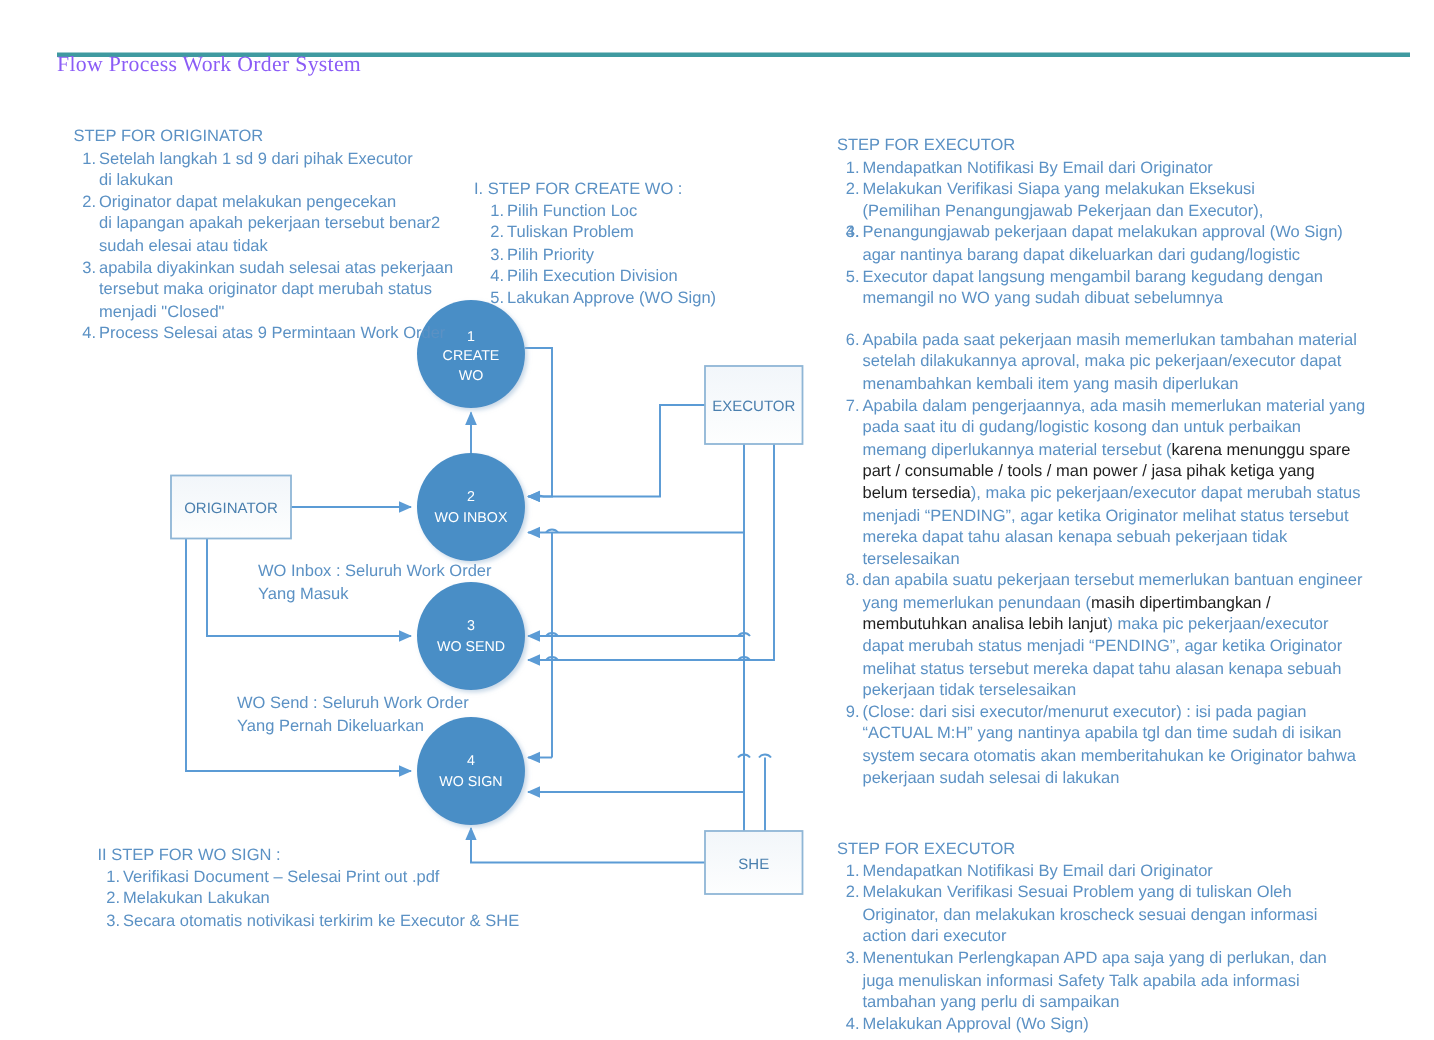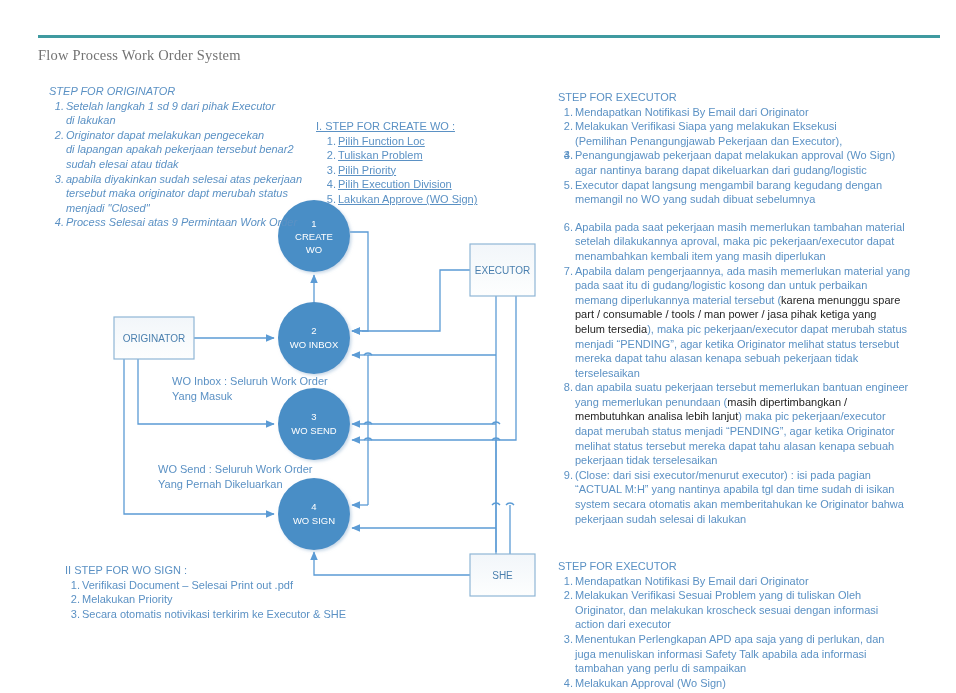--- a/index.html
+++ b/index.html
@@ -13,42 +13,42 @@
     overflow:hidden;
   }
   .page{position:absolute;left:0;top:0;width:956px;height:693px;}
 
   
   #top-rule{
     position:absolute;left:38px;top:35px;width:902px;height:3px;
     background:#3f9aa0;
   }
   #page-title{
-    position:absolute;left:38px;top:47px;
+    position:absolute;left:38px;top:35px;
     font-family:"Liberation Serif", serif;
-    font-size:14.5px;color:#737373;letter-spacing:.2px;
+    font-size:14.5px;color:#8b5cf6;letter-spacing:.2px;
     white-space:nowrap;
   }
 
   
   .txtblock{position:absolute;font-size:11px;line-height:14.6px;color:#5b91c4;}
   .txtblock .hd{color:#5b91c4;}
   .txtblock ol{margin:0;padding:0;list-style:none;}
   .txtblock li{
     display:block;position:relative;padding-left:17px;margin:0;
   }
   .txtblock li .num{
     position:absolute;left:0;top:0;width:15px;text-align:right;
   }
   .txtblock li.gap{margin-top:13px;}
   b.dk{color:#1f1f1f;font-weight:normal;}
 
   
-  #block-originator{left:49px;top:84px;width:275px;font-style:italic;}
-  #block-createwo{left:316px;top:119px;width:215px;text-decoration:underline;}
+  #block-originator{left:49px;top:84px;width:275px;}
+  #block-createwo{left:316px;top:119px;width:215px;}
   #block-executor-top{left:558px;top:90px;width:392px;}
   #block-wosign{left:65px;top:563px;width:300px;}
   #block-executor-bottom{left:558px;top:559px;width:392px;}
 
   
   #block-createwo li{padding-left:22px;}
   #block-createwo li .num{width:20px;}
 
   
   #flow-svg{position:absolute;left:0;top:0;width:956px;height:693px;}
@@ -213,21 +213,21 @@
         <li><span class="num">7.</span><span>Apabila dalam pengerjaannya, ada masih memerlukan material yang<br>pada saat itu di gudang/logistic kosong dan untuk perbaikan<br>memang diperlukannya material tersebut (<b class="dk">karena menunggu spare</b><br><b class="dk">part / consumable / tools / man power / jasa pihak ketiga yang</b><br><b class="dk">belum tersedia</b>), maka pic pekerjaan/executor dapat merubah status<br>menjadi “PENDING”, agar ketika Originator melihat status tersebut<br>mereka dapat tahu alasan kenapa sebuah pekerjaan tidak<br>terselesaikan</span></li>
         <li><span class="num">8.</span><span>dan apabila suatu pekerjaan tersebut memerlukan bantuan engineer<br>yang memerlukan penundaan (<b class="dk">masih dipertimbangkan /</b><br><b class="dk">membutuhkan analisa lebih lanjut</b>) maka pic pekerjaan/executor<br>dapat merubah status menjadi “PENDING”, agar ketika Originator<br>melihat status tersebut mereka dapat tahu alasan kenapa sebuah<br>pekerjaan tidak terselesaikan</span></li>
         <li><span class="num">9.</span><span>(Close: dari sisi executor/menurut executor) : isi pada pagian<br>“ACTUAL M:H” yang nantinya apabila tgl dan time sudah di isikan<br>system secara otomatis akan memberitahukan ke Originator bahwa<br>pekerjaan sudah selesai di lakukan</span></li>
       </ol>
   </div>
 
   <div class="txtblock" id="block-wosign">
     <div class="hd">II STEP FOR WO SIGN :</div>
     <ol>
         <li><span class="num">1.</span><span>Verifikasi Document – Selesai Print out .pdf</span></li>
-        <li><span class="num">2.</span><span>Melakukan Priority</span></li>
+        <li><span class="num">2.</span><span>Melakukan Lakukan</span></li>
         <li><span class="num">3.</span><span>Secara otomatis notivikasi terkirim ke Executor &amp; SHE</span></li>
       </ol>
   </div>
 
   <div class="txtblock" id="block-executor-bottom">
     <div class="hd">STEP FOR EXECUTOR</div>
     <ol>
         <li><span class="num">1.</span><span>Mendapatkan Notifikasi By Email dari Originator</span></li>
         <li><span class="num">2.</span><span>Melakukan Verifikasi Sesuai Problem yang di tuliskan Oleh<br>Originator, dan melakukan kroscheck sesuai dengan informasi<br>action dari executor</span></li>
         <li><span class="num">3.</span><span>Menentukan Perlengkapan APD apa saja yang di perlukan, dan<br>juga menuliskan informasi Safety Talk apabila ada informasi<br>tambahan yang perlu di sampaikan</span></li>

